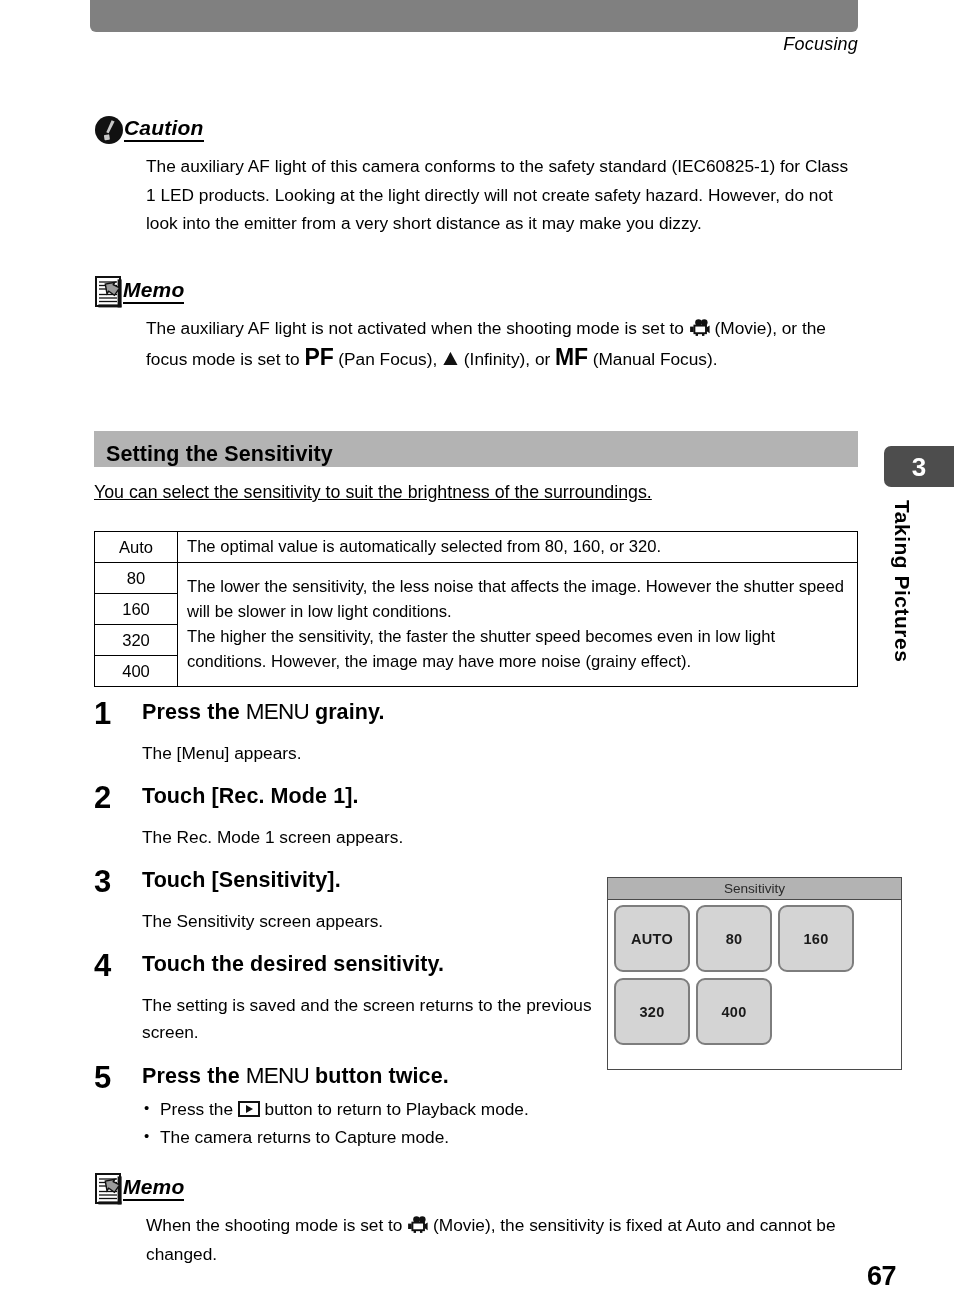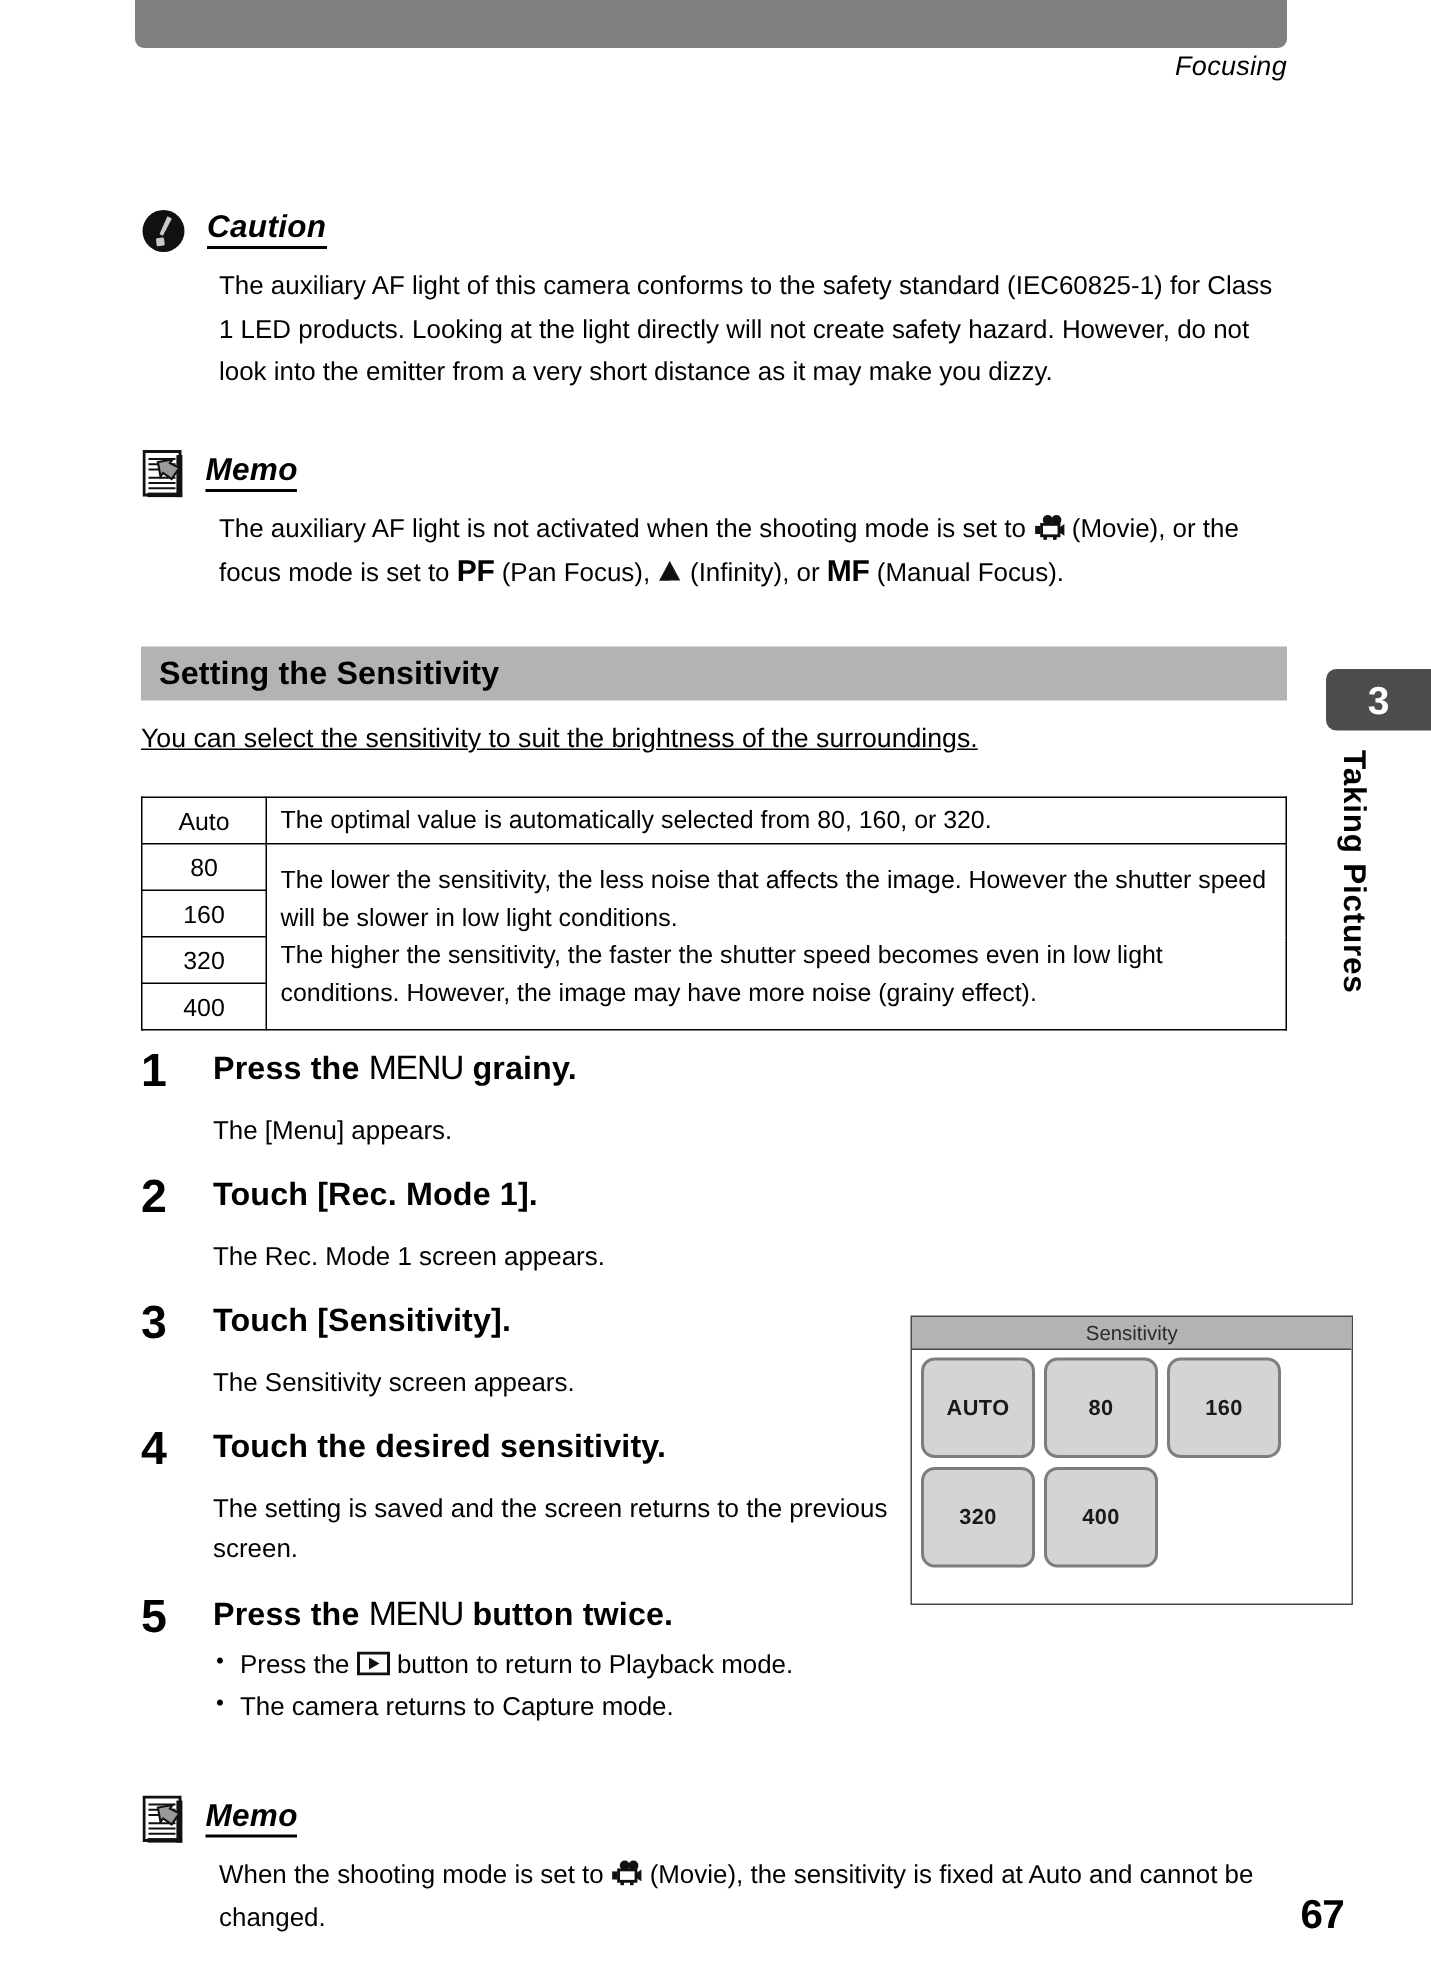--- a/index.html
+++ b/index.html
@@ -38,23 +38,22 @@
 
   
   .note {
     position: absolute;
     left: 94px;
     width: 770px;
   }
   .note-head {
     display: flex;
     align-items: flex-start;
-    gap: 14px;
+    gap: 0;
     height: 30px;
-    margin-top: 24px;
   }
   .note-title {
     font-size: 21px;
     font-weight: bold;
     font-style: italic;
     border-bottom: 2.5px solid #000;
     padding-bottom: 1px;
     line-height: 23px;
     letter-spacing: 0.2px;
   }
@@ -85,34 +84,34 @@
   
   .ic {
     display: inline-block;
     vertical-align: -2px;
   }
   .ic-movie { width: 21px; height: 17px; }
   .ic-infinity { width: 17px; height: 15px; vertical-align: -1px; }
   .ic-playback { width: 22px; height: 16px; vertical-align: -2px; }
   .bold-mode {
     font-weight: bold;
-    font-size: 20px;
+    font-size: 23px;
     letter-spacing: -0.2px;
   }
 
   
   .section-bar {
     position: absolute;
     left: 94px;
     top: 431px;
     width: 764px;
     height: 36px;
     background: #b3b3b3;
     display: flex;
-    align-items: center;
+    align-items: flex-end;
   }
   .section-bar h2 {
     margin: 0;
     padding-left: 12px;
     font-size: 21.5px;
     font-weight: bold;
     letter-spacing: 0.1px;
   }
   .section-intro {
     position: absolute;

